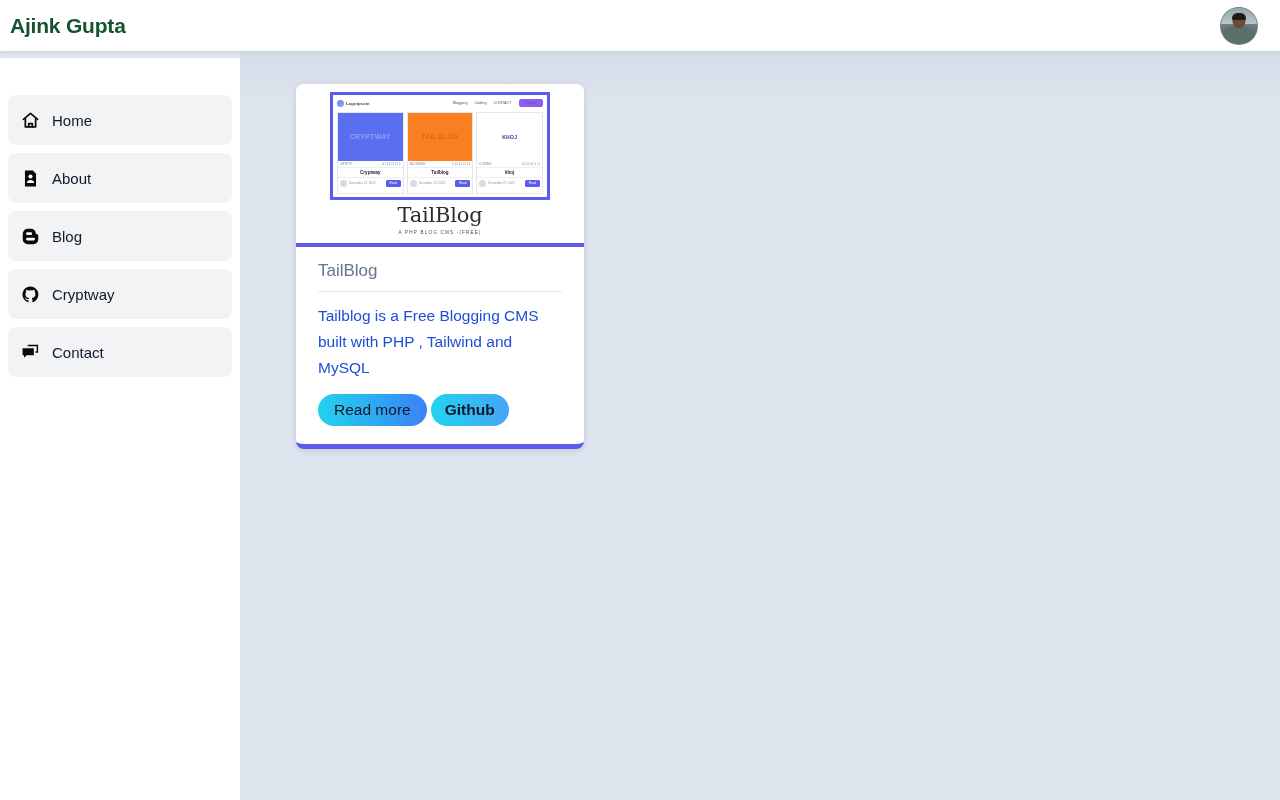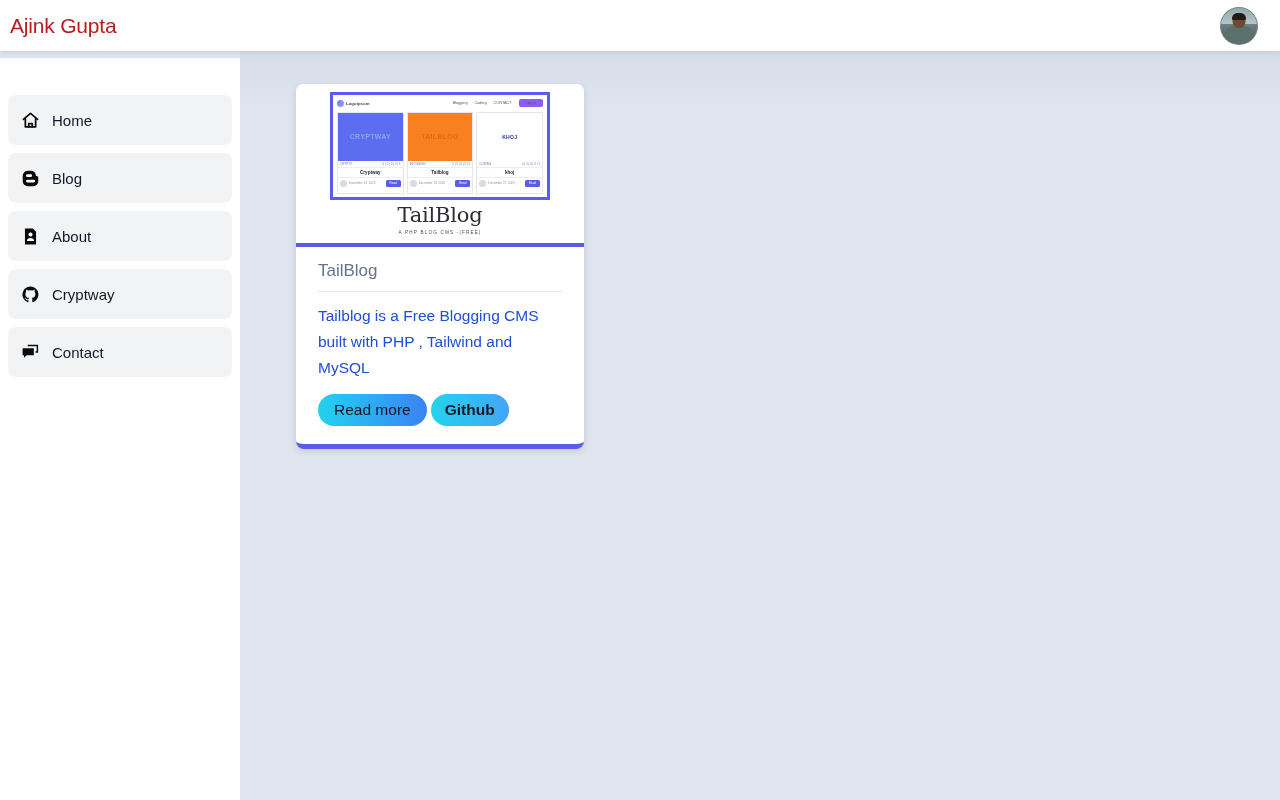--- a/index.html
+++ b/index.html
@@ -15,22 +15,22 @@
     position: absolute; top: 0; left: 0;
     width: 1280px; height: 51px;
     background: #ffffff;
     display: flex; align-items: center;
     justify-content: space-between;
     padding: 0 22px 0 10px;
     box-shadow: 0 2px 4px rgba(0,0,0,0.08);
     z-index: 20;
   }
   #site-title {
-    font-size: 21px; font-weight: normal;
-    color: #b91c1c; letter-spacing: -0.2px;
+    font-size: 21px; font-weight: bold;
+    color: #14532d; letter-spacing: -0.2px;
   }
   
   .avatar {
     width: 38px; height: 38px; border-radius: 50%;
     overflow: hidden; position: relative;
     background: #7d8f94;
     border: 1px solid rgba(0,0,0,0.08);
   }
   .av-sky {
     position: absolute; left: 0; top: 0; width: 100%; height: 46%;
@@ -236,37 +236,37 @@
           <path d="M5.5 9.8V20h13V9.8"></path>
           <path d="M9.8 20v-4.2h4.4V20"></path>
       </svg>
     </span>
     <span class="nav-label">Home</span>
   </div>
 
   <div class="nav-item">
     <span class="nav-icon">
       <svg width="19" height="19" viewBox="0 0 24 24">
+        <path fill="currentColor" d="M5 2h10l4 4v16H5z"></path>
+        <circle cx="12" cy="9.5" r="2.6" fill="#fff"></circle>
+        <path fill="#fff" d="M7.4 17.6c0-2.4 2.1-3.8 4.6-3.8s4.6 1.4 4.6 3.8z"></path>
+      </svg>
+    </span>
+    <span class="nav-label">About</span>
+  </div>
+
+  <div class="nav-item">
+    <span class="nav-icon">
+      <svg width="19" height="19" viewBox="0 0 24 24">
         <path fill="currentColor" d="M8.6 2.2h4.2a6 6 0 0 1 6 6v.5h.9a2.1 2.1 0 0 1 2.1 2.1v4.9a6.1 6.1 0 0 1-6.1 6.1H8.6A6.4 6.4 0 0 1 2.2 15.4V8.6a6.4 6.4 0 0 1 6.4-6.4z"></path>
         <rect x="6.4" y="6.7" width="7.6" height="3.4" rx="1.7" fill="#fff"></rect>
         <rect x="6.4" y="13.6" width="11.3" height="3.4" rx="1.7" fill="#fff"></rect>
       </svg>
     </span>
     <span class="nav-label">Blog</span>
-  </div>
-
-  <div class="nav-item">
-    <span class="nav-icon">
-      <svg width="19" height="19" viewBox="0 0 24 24">
-        <path fill="currentColor" d="M5 2h10l4 4v16H5z"></path>
-        <circle cx="12" cy="9.5" r="2.6" fill="#fff"></circle>
-        <path fill="#fff" d="M7.4 17.6c0-2.4 2.1-3.8 4.6-3.8s4.6 1.4 4.6 3.8z"></path>
-      </svg>
-    </span>
-    <span class="nav-label">About</span>
   </div>
 
   <div class="nav-item">
     <span class="nav-icon">
       <svg width="19" height="19" viewBox="0 0 24 24">
         <path fill="currentColor" d="M12 1.8a10.2 10.2 0 0 0-3.2 19.9c.5.1.7-.2.7-.5v-1.9c-2.8.6-3.4-1.3-3.4-1.3-.5-1.2-1.1-1.5-1.1-1.5-.9-.6.1-.6.1-.6 1 .1 1.5 1 1.5 1 .9 1.5 2.4 1.1 3 .8.1-.7.4-1.1.6-1.4-2.2-.2-4.6-1.1-4.6-5 0-1.1.4-2 1-2.7-.1-.3-.4-1.3.1-2.7 0 0 .8-.3 2.7 1a9.4 9.4 0 0 1 5 0c1.9-1.3 2.7-1 2.7-1 .5 1.4.2 2.4.1 2.7.6.7 1 1.6 1 2.7 0 3.9-2.4 4.8-4.6 5 .4.3.7 1 .7 2v2.9c0 .3.2.6.7.5A10.2 10.2 0 0 0 12 1.8z"></path>
       </svg>
     </span>
     <span class="nav-label">Cryptway</span>
   </div>

